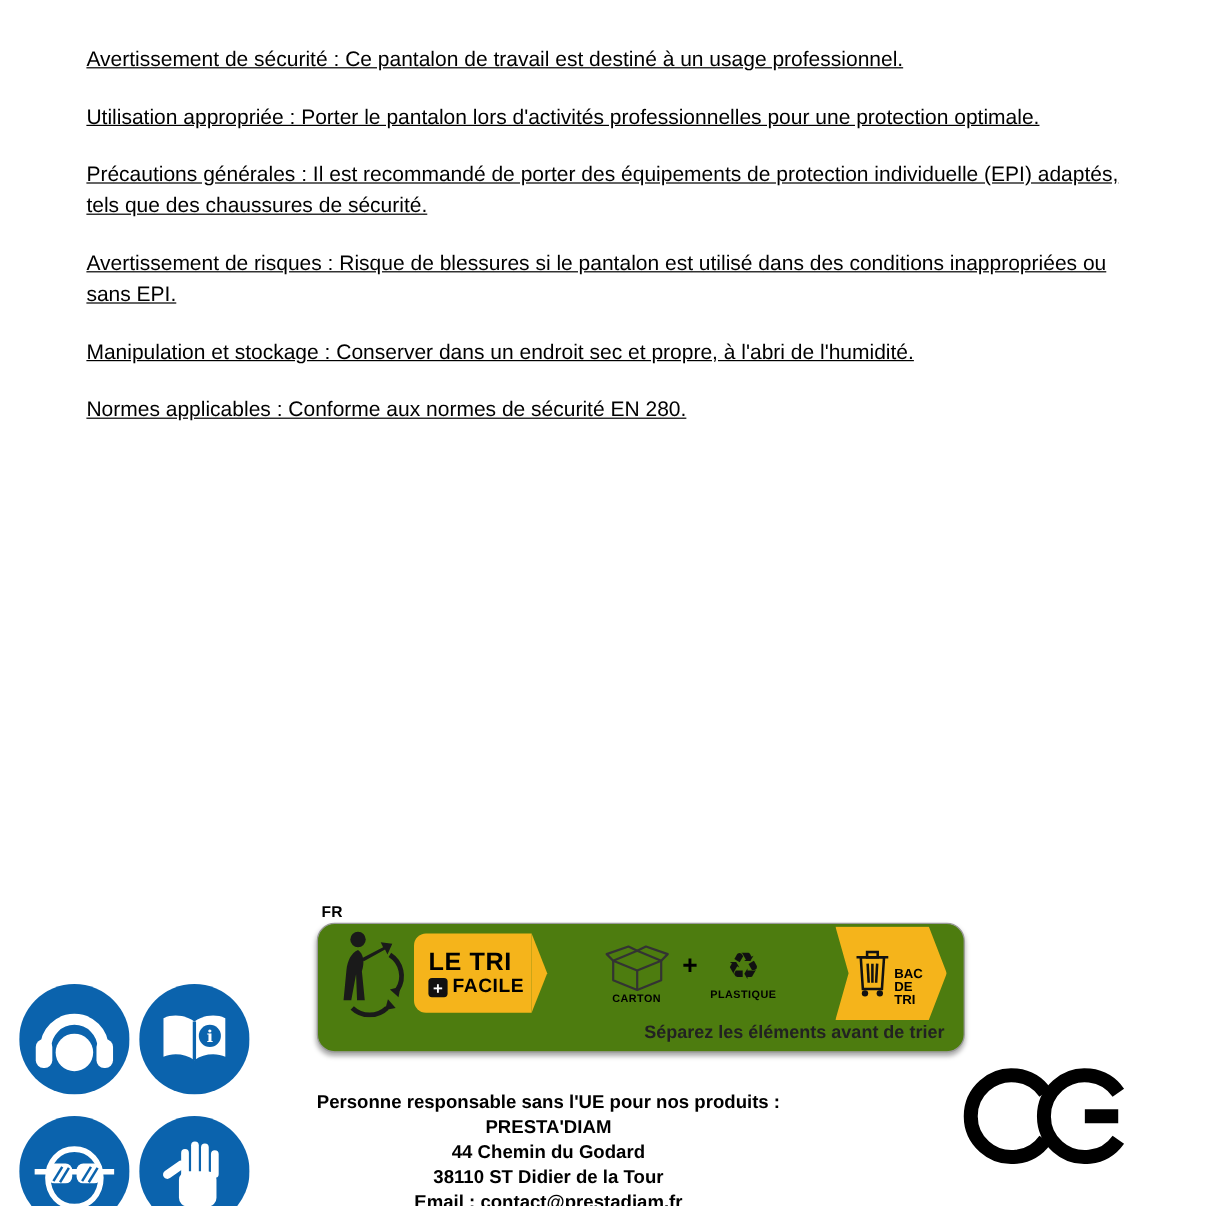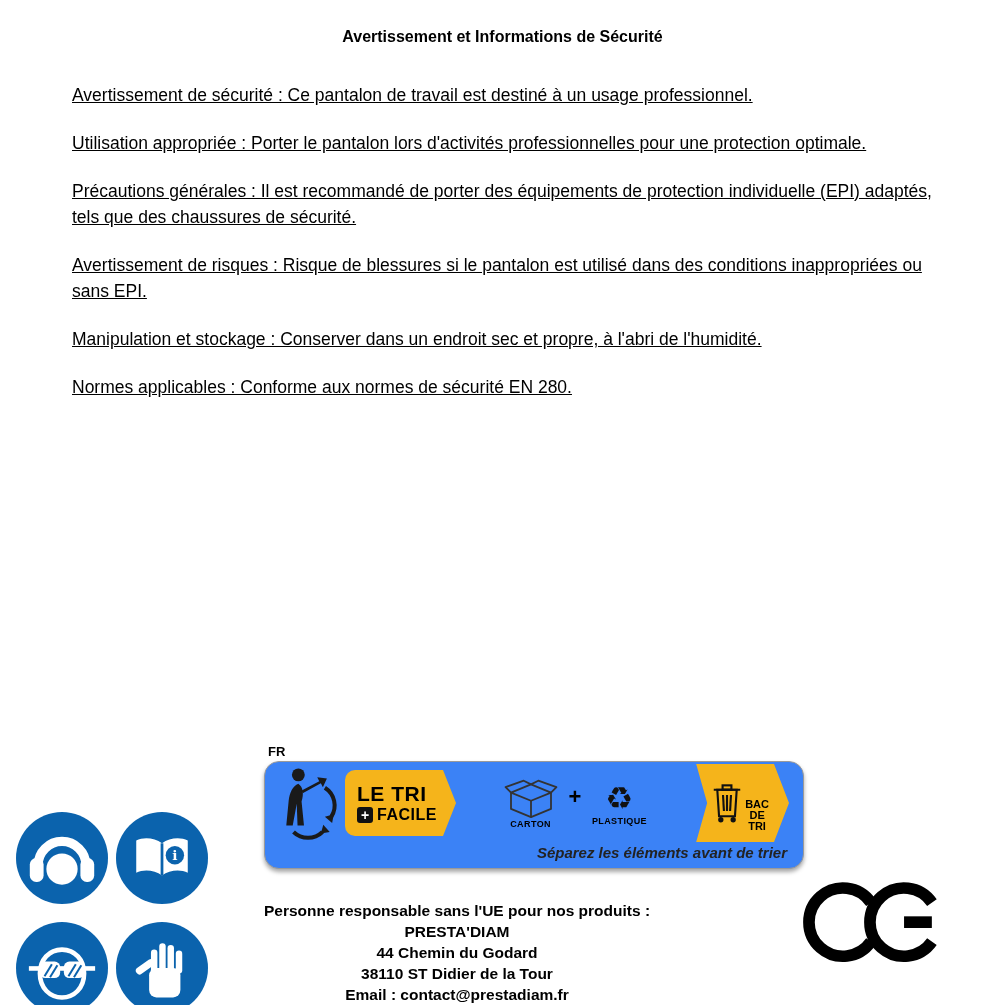--- a/index.html
+++ b/index.html
@@ -36,21 +36,21 @@
     display:grid;
     grid-template-columns:92px 92px;
     column-gap:8px; row-gap:18px;
   }
   .pictograms svg { width:92px; height:92px; display:block; }
 
   
   .tri-block { position:absolute; left:264px; top:716px; width:540px; }
   .fr-label { font-size:13px; font-weight:bold; margin:0 0 2px 4px; }
   .banner-outer {
-    background:#3b82f6;
+    background:#4d7c0f;
     border:1px solid #9a9a9a;
     border-radius:15px;
     box-shadow:0 3px 4px rgba(0,0,0,0.35);
     overflow:hidden;
   }
   .banner-row {
     display:flex; align-items:center;
     height:82px;
     padding:2px 8px 2px 4px;
   }
@@ -90,24 +90,24 @@
   .plus-sep { font-size:22px; font-weight:bold; padding:0 2px 12px 2px; }
   .bac-panel {
     background:var(--accent,#F5B41B);
     height:78px; flex:none;
     display:flex; align-items:center; gap:3px;
     padding:0 20px 0 16px;
     margin:0 6px 0 2px;
     clip-path:polygon(0 0, calc(100% - 15px) 0, 100% 50%, calc(100% - 15px) 100%, 0 100%, 11px 50%);
   }
   .bin-svg { width:30px; height:46px; }
-  .bac-text { font-size:11px; font-weight:800; line-height:11px; text-align:center;margin-top:24px; }
+  .bac-text { font-size:11px; font-weight:800; line-height:11px; text-align:left;margin-top:24px; }
   .bac-text span { display:block; }
   .tagline {
-    font-size:15px; font-weight:bold; font-style:italic;
+    font-size:15px; font-weight:bold; 
     text-align:right;
     padding:0 16px 7px 0;
     color:#222;
   }
 
   
   .responsible {
     position:absolute; left:252px; top:872px; width:410px;
     text-align:center; font-weight:bold;
     font-size:15.5px; line-height:21px;
@@ -115,21 +115,20 @@
 
   
   .ce-wrap { position:absolute; left:800px; top:852px; }
   .ce-wrap svg { width:148px; height:auto; display:block; }
 </style>
 </head>
 <body>
 
 <div class="page">
 
-  <div class="doc-title">Avertissement et Informations de Sécurité</div>
 
   <div class="content">
     <p>Avertissement de sécurité : Ce pantalon de travail est destiné à un usage professionnel.</p>
     <p>Utilisation appropriée : Porter le pantalon lors d'activités professionnelles pour une protection optimale.</p>
     <p>Précautions générales : Il est recommandé de porter des équipements de protection individuelle (EPI) adaptés, tels que des chaussures de sécurité.</p>
     <p>Avertissement de risques : Risque de blessures si le pantalon est utilisé dans des conditions inappropriées ou sans EPI.</p>
     <p>Manipulation et stockage : Conserver dans un endroit sec et propre, à l'abri de l'humidité.</p>
     <p>Normes applicables : Conforme aux normes de sécurité EN 280.</p>
   </div>
 

